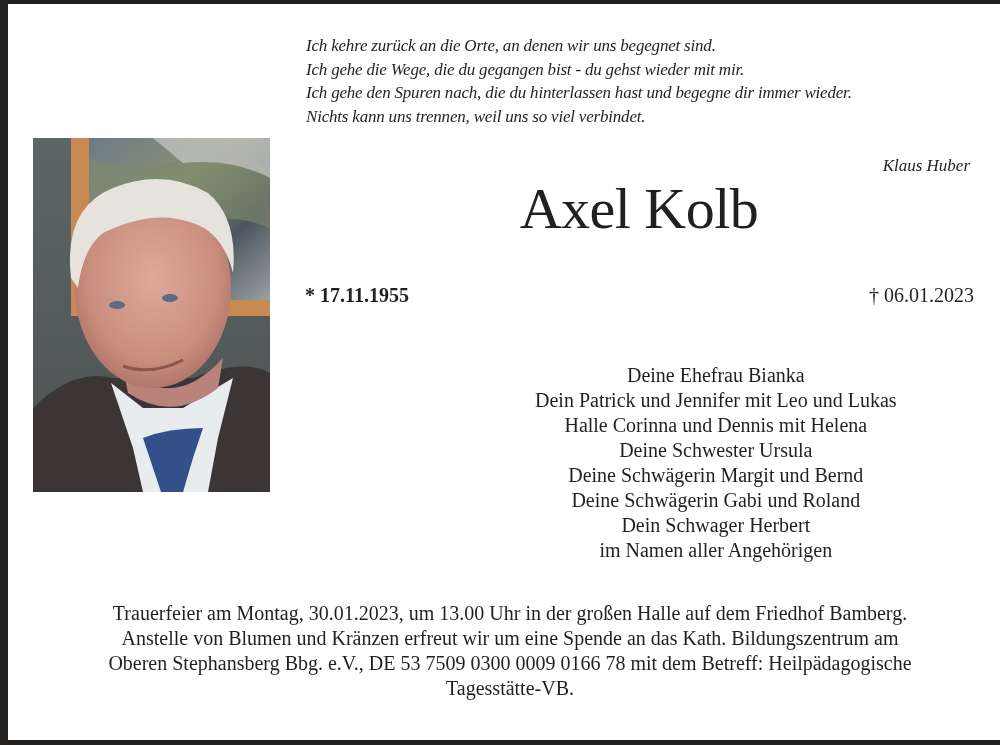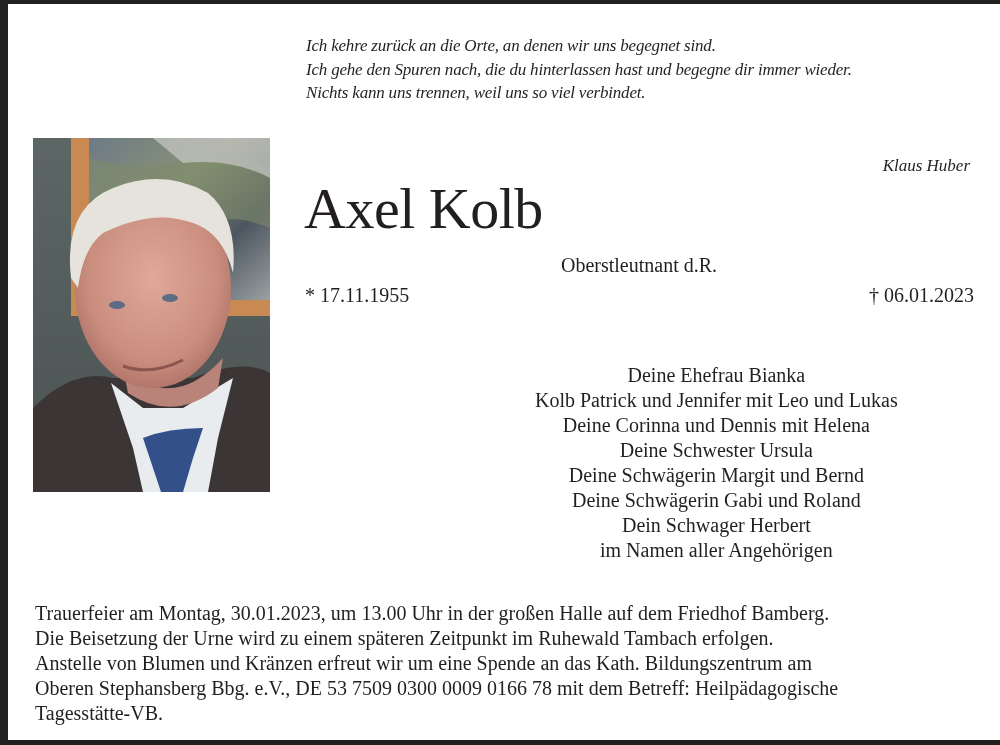--- a/index.html
+++ b/index.html
@@ -20,46 +20,48 @@
   .poem div { white-space: nowrap; }
   .poem-author {
     position: absolute; right: 30px; top: 152px;
     font-style: italic; font-size: 17px;
   }
   .photo {
     position: absolute; left: 25px; top: 134px; width: 237px; height: 354px;
     overflow: hidden; background: #5a6262;
   }
   .name {
-    position: absolute; left: 296px; width: 670px; top: 170px; text-align: left;
+    position: absolute; left: 296px; width: 670px; top: 170px; text-align: center;
     font-size: 58px; line-height: 70px; letter-spacing: -0.5px;
   }
   .rank {
     position: absolute; left: 296px; width: 670px; top: 250px; text-align: center;
     font-size: 20px;
   }
-  .born { position: absolute; left: 297px; top: 280px; font-size: 20px; }
+  .born { position: absolute; left: 297px; top: 280px; font-size: 20px; font-weight: bold; }
   .died { position: absolute; right: 26px; top: 280px; font-size: 20px; text-align: center; }
   .mourners {
     position: absolute; left: 527px; top: 359px; font-size: 20px; line-height: 25px;
   }
   .mourners div { white-space: nowrap; text-align: center; }
   .notice {
     position: absolute; left: 27px; top: 597px; font-size: 20px; line-height: 25px;
     width: 950px;
+    text-align: center;
   }
   .notice div { white-space: nowrap; }
 </style>
 </head>
 <body>
 
 <div class="page">
 
   <div class="poem">
     <div>Ich kehre zurück an die Orte, an denen wir uns begegnet sind.</div>
+    <div>Ich gehe die Wege, die du gegangen bist - du gehst wieder mit mir.</div>
     <div>Ich gehe den Spuren nach, die du hinterlassen hast und begegne dir immer wieder.</div>
     <div>Nichts kann uns trennen, weil uns so viel verbindet.</div>
   </div>
   <div class="poem-author">Klaus Huber</div>
 
   <div class="photo" title="Portrait photo of Axel Kolb">
     <svg width="237" height="354" viewBox="0 0 237 354" xmlns="http://www.w3.org/2000/svg">
       <defs>
         <linearGradient id="bg" x1="0" x2="0" y1="0" y2="1">
           <stop offset="0" stop-color="#5c6664"></stop>
@@ -97,36 +99,34 @@
       <path d="M38 140 Q30 70 80 50 Q130 30 175 55 Q205 80 200 135 Q190 95 160 85 Q120 70 70 95 Q50 110 45 150 Z" fill="#e6e2dc"></path>
 
       <ellipse cx="84" cy="167" rx="8" ry="4" fill="#5d6c85"></ellipse>
       <ellipse cx="137" cy="160" rx="8" ry="4" fill="#5d6c85"></ellipse>
 
       <path d="M90 228 Q118 238 150 222" stroke="#8d5550" stroke-width="3" fill="none"></path>
     </svg>
   </div>
 
   <div class="name">Axel Kolb</div>
-  <div class="rank">Oberstleutnant d.R.</div>
   <div class="born">* 17.11.1955</div>
   <div class="died">† 06.01.2023</div>
 
   <div class="mourners">
     <div>Deine Ehefrau Bianka</div>
-    <div>Kolb Patrick und Jennifer mit Leo und Lukas</div>
-    <div>Deine Corinna und Dennis mit Helena</div>
+    <div>Dein Patrick und Jennifer mit Leo und Lukas</div>
+    <div>Halle Corinna und Dennis mit Helena</div>
     <div>Deine Schwester Ursula</div>
     <div>Deine Schwägerin Margit und Bernd</div>
     <div>Deine Schwägerin Gabi und Roland</div>
     <div>Dein Schwager Herbert</div>
     <div>im Namen aller Angehörigen</div>
   </div>
 
   <div class="notice">
     <div>Trauerfeier am Montag, 30.01.2023, um 13.00 Uhr in der großen Halle auf dem Friedhof Bamberg.</div>
-    <div>Die Beisetzung der Urne wird zu einem späteren Zeitpunkt im Ruhewald Tambach erfolgen.</div>
     <div>Anstelle von Blumen und Kränzen erfreut wir um eine Spende an das Kath. Bildungszentrum am</div>
     <div>Oberen Stephansberg Bbg. e.V., DE 53 7509 0300 0009 0166 78 mit dem Betreff: Heilpädagogische</div>
     <div>Tagesstätte-VB.</div>
   </div>
 
 </div>
 
 </body></html>

